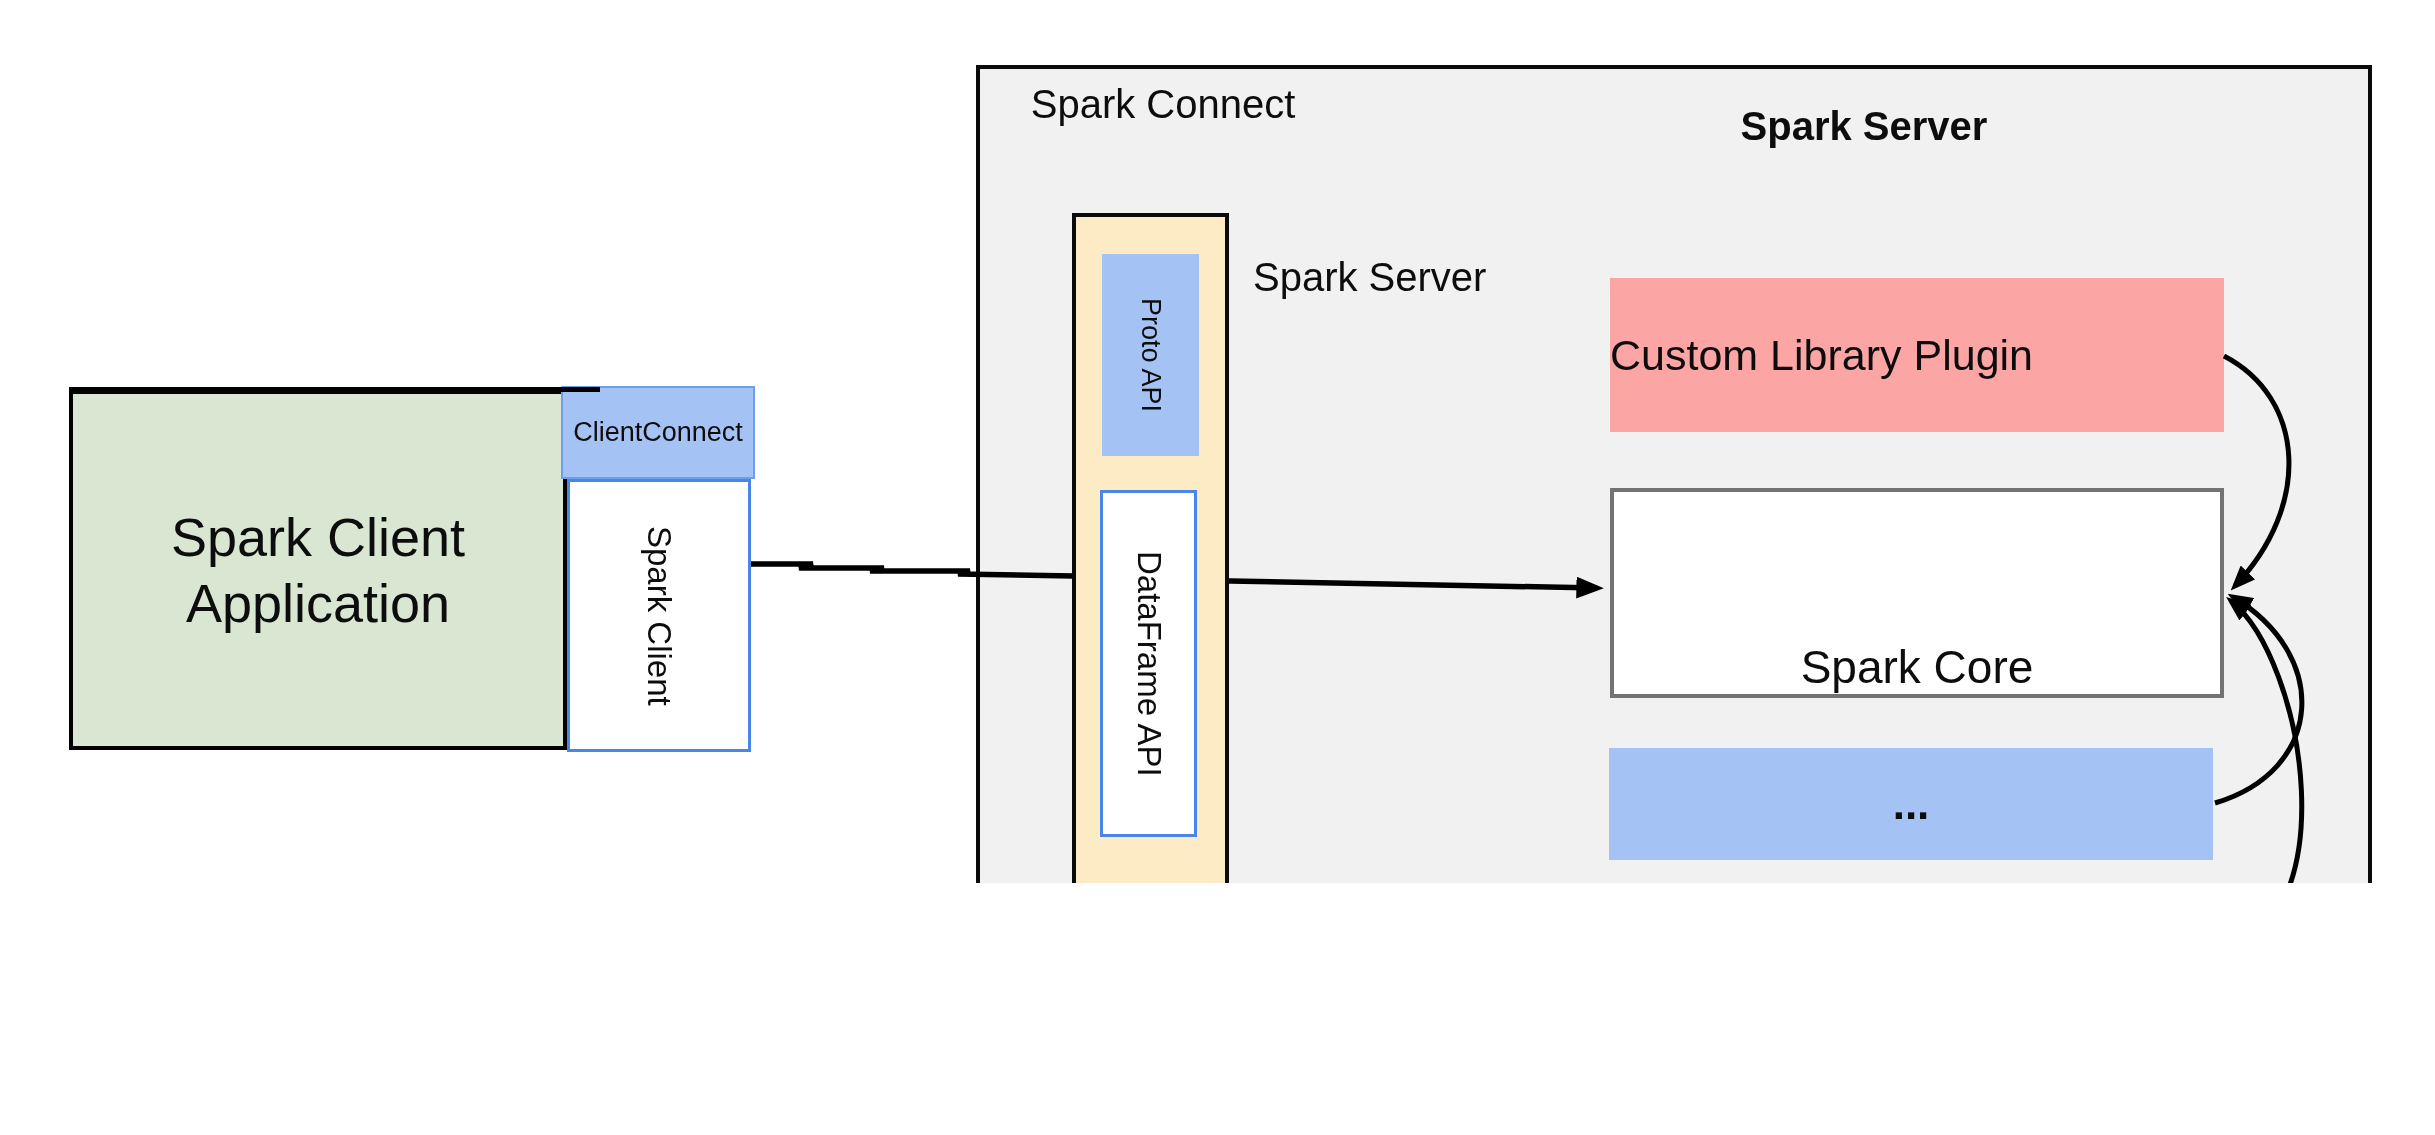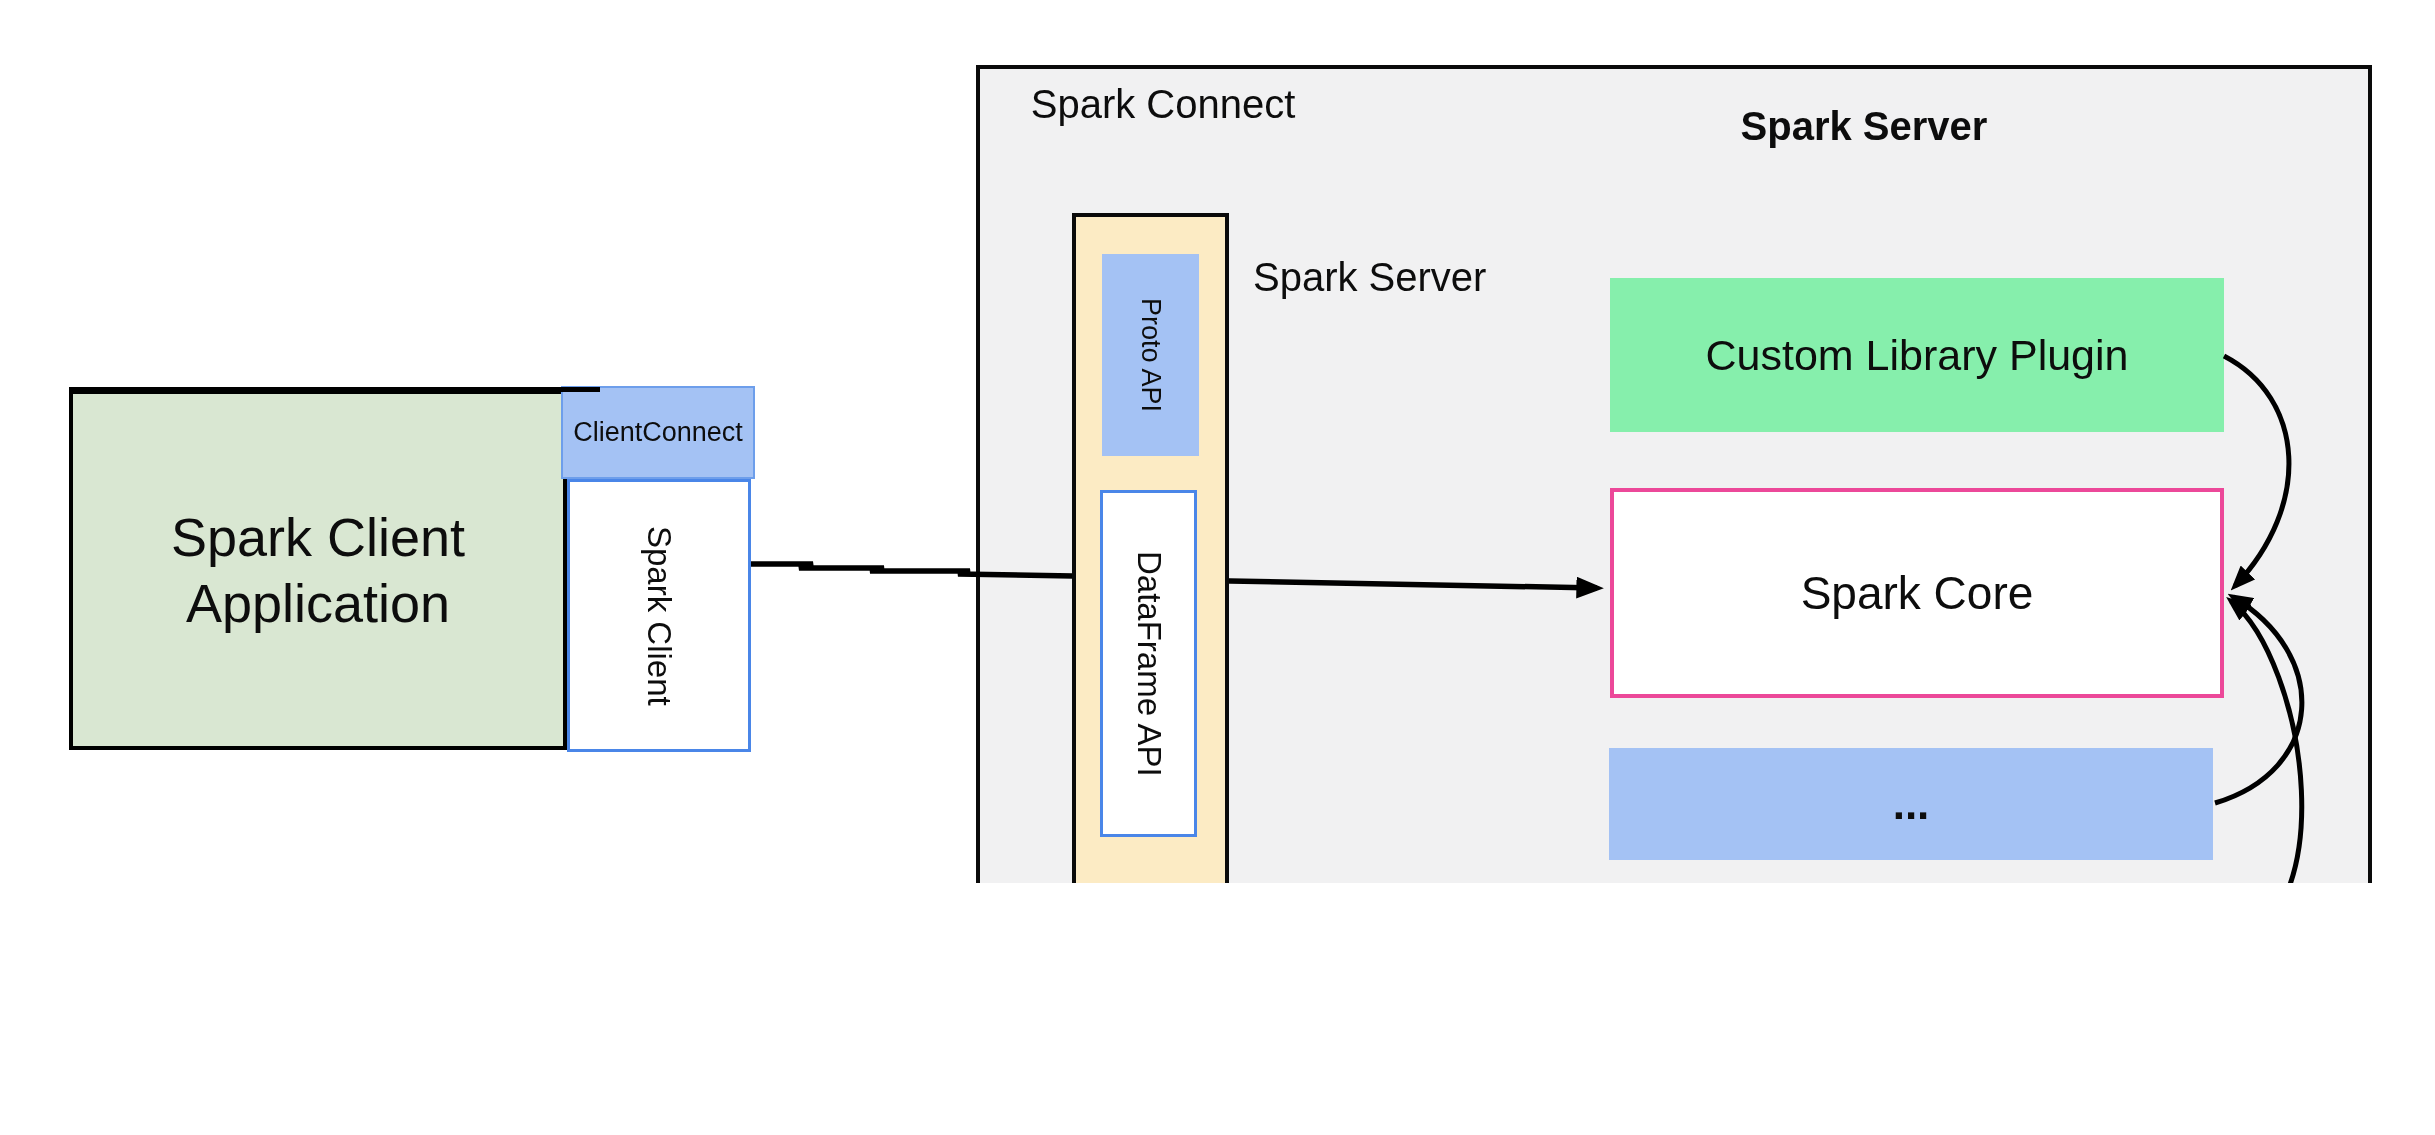--- a/index.html
+++ b/index.html
@@ -77,28 +77,28 @@
   .df-box{
     left:1100px;top:490px;width:97px;height:347px;
     background:#ffffff;border:3px solid #4a86e8;z-index:4;
     display:flex;align-items:center;justify-content:center;
   }
   .df-box .vtext{font-size:33px;}
 
   
   .plugin-box{
     left:1610px;top:278px;width:614px;height:154px;
-    background:#86efac;z-index:1;
-    display:flex;align-items:center;justify-content:center;
+    background:#fca5a5;z-index:1;
+    display:flex;align-items:center;
     font-size:43px;color:#0d0d0d;
   }
   .core-box{
     left:1610px;top:488px;width:614px;height:210px;
-    background:#ffffff;border:4px solid #ec4899;z-index:1;
-    display:flex;align-items:center;justify-content:center;
+    background:#ffffff;border:4px solid #737373;z-index:1;
+    display:flex;align-items:flex-end;justify-content:center;
     font-size:46px;color:#0d0d0d;
   }
   .mod-box{
     left:1609px;width:604px;
     background:#a4c2f4;z-index:1;
     display:flex;align-items:center;justify-content:center;
     font-size:44px;font-weight:bold;color:#0d0d0d;
   }
   .mod-1{top:748px;height:112px;}
   .mod-2{top:902px;height:113px;}

